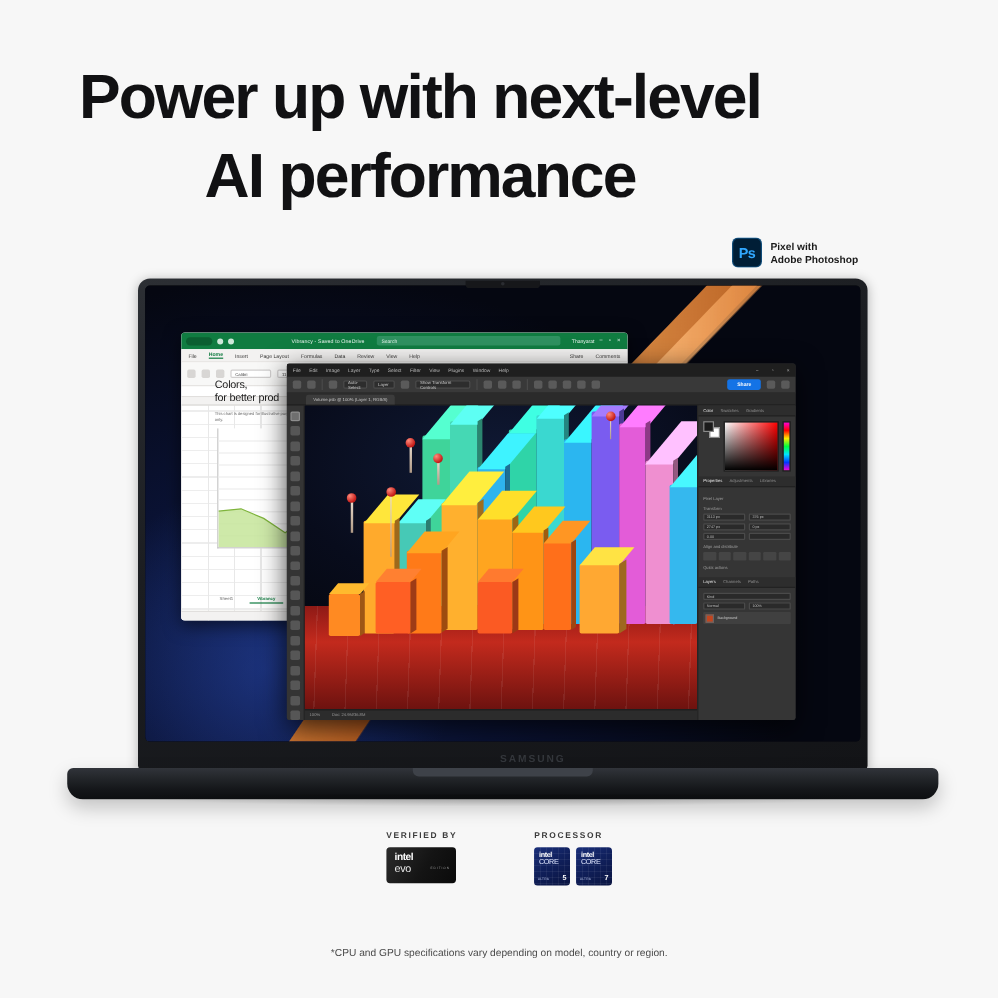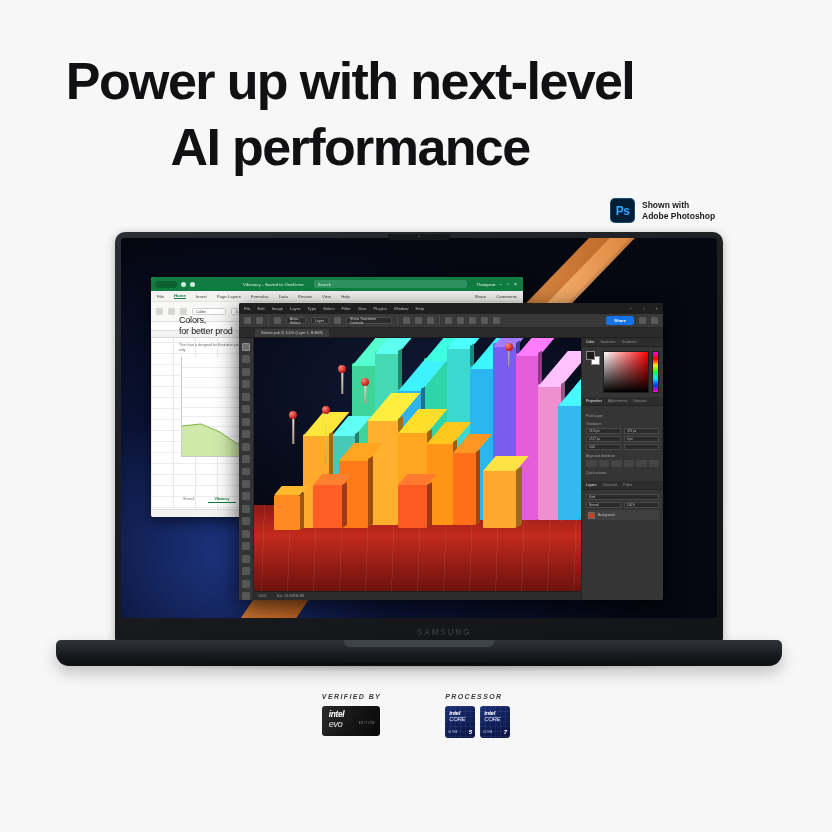--- a/index.html
+++ b/index.html
@@ -218,21 +218,21 @@
     content:''; position:absolute; left:50%; top:0; transform:translateX(-50%);
     width:150px; height:7px; background:#3e4249; border-radius:0 0 5px 5px;
   }
   .base-shadow {
     position:absolute; left:40px; bottom:0; width:646px; height:10px;
     background: radial-gradient(ellipse at 50% 0%, rgba(0,0,0,.28), rgba(0,0,0,0) 72%);
   }
 
   
   .badges { position:absolute; left:0; top:693px; width:832px;
-            display:flex; justify-content:center; gap:64px;font-style:italic; }
+            display:flex; justify-content:center; gap:64px; }
   .badge-group { display:flex; flex-direction:column; gap:6px; }
   .badge-label { font-size:7px; font-weight:700; letter-spacing:1.4px; color:#3b3b3b; }
   .evo-badge { width:58px; height:30px; border-radius:3px;
                background: linear-gradient(120deg,#2b2b2b 0%, #141414 55%, #0a0a0a 100%);
                display:flex; flex-direction:column; justify-content:center;
                padding-left:7px; color:#fff; }
   .evo-intel { font-size:8.5px; font-weight:700; letter-spacing:-.4px; line-height:9px; }
   .evo-evo { font-size:9px; font-weight:400; letter-spacing:-.3px; line-height:10px; color:#e9e9e9; }
   .evo-ed { font-size:2.6px; letter-spacing:.8px; color:#9a9a9a; position:relative; left:30px; top:-7px; }
   .core-row { display:flex; gap:5px; }
@@ -259,21 +259,21 @@
 <div class="page">
 
   <h1 class="headline">
     <span>Power up with next-level</span>
     <span class="l2">AI performance</span>
   </h1>
 
   <div class="ps-credit">
     <div class="ps-badge">Ps</div>
     <div class="ps-text">
-      <div>Shown with</div>
+      <div>Pixel with</div>
       <div>Adobe Photoshop</div>
     </div>
   </div>
 
   <div class="laptop">
 
     <div class="lid">
       <div class="notch"></div>
       <div class="cam"></div>
 
@@ -674,14 +674,15 @@
           <div class="cb-bottom">
             <span class="cb-ultra">ULTRA</span>
             <span class="cb-num">7</span>
           </div>
         </div>
       </div>
     </div>
 
   </div>
 
+  <div class="footnote">*CPU and GPU specifications vary depending on model, country or region.</div>
 
 </div>
 
 </body></html>

